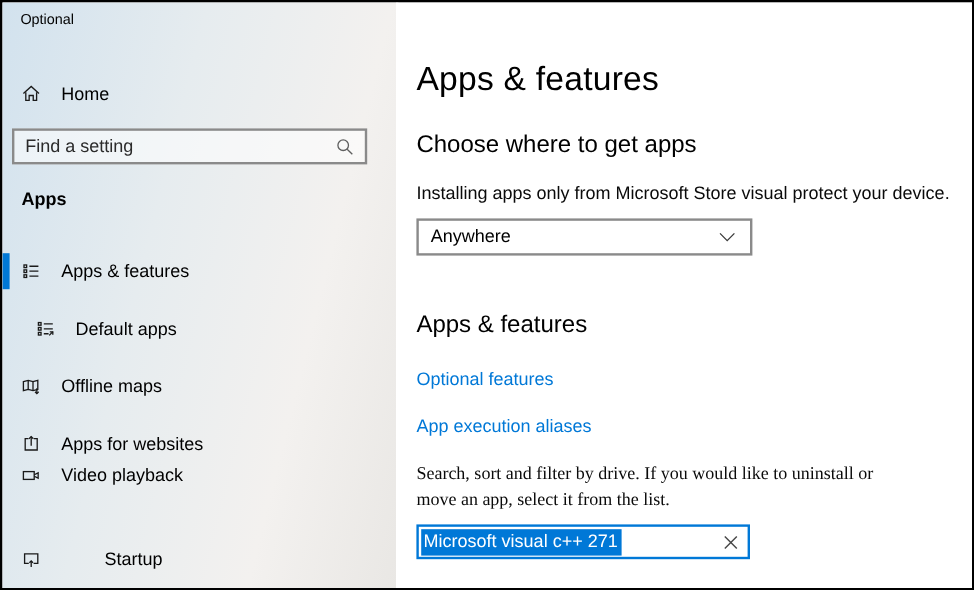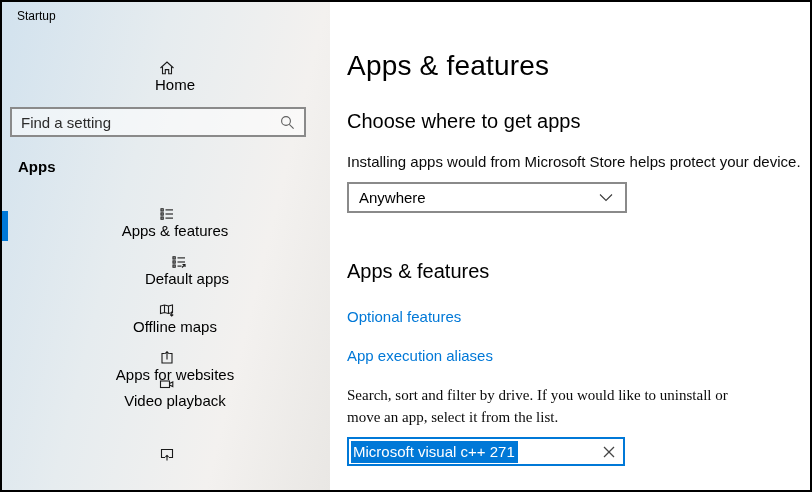--- a/index.html
+++ b/index.html
@@ -4,21 +4,21 @@
 <style>
   html,body{margin:0;padding:0;background:#fff;}
   body{width:812px;height:492px;font-family:"Liberation Sans",sans-serif;-webkit-font-smoothing:antialiased;}
   .window{box-sizing:border-box;position:relative;width:812px;height:492px;border:2px solid #000;background:#fff;overflow:hidden;}
 
   
   .sidebar{position:absolute;left:0;top:0;width:330px;height:100%;
     background:linear-gradient(104deg,#d2e2ee 0%,#e6ecef 38%,#f3f1ef 72%,#e9e7e4 100%);}
   .win-title{position:absolute;left:15px;top:7px;font-size:12px;color:#000;}
   .side-row{position:absolute;left:0;width:100%;height:36px;display:flex;align-items:center;
-    padding-left:16px;box-sizing:border-box;font-size:15px;color:#000;cursor:default;flex-direction:column;}
+    padding-left:16px;box-sizing:border-box;font-size:15px;color:#000;cursor:default;}
   .side-row .icn{width:16px;height:16px;margin-right:17px;flex:0 0 16px;display:flex;align-items:center;justify-content:center;}
   .home-row{top:58px;}
   .search-box{position:absolute;left:8px;top:105px;width:296px;height:30px;box-sizing:border-box;
     border:2px solid #8a8a8a;background:rgba(255,255,255,0.55);display:flex;align-items:center;}
   .search-box input{flex:1;border:none;outline:none;background:transparent;font-size:15px;
     font-family:"Liberation Sans",sans-serif;padding:0 0 0 9px;color:#1b1b1b;}
   .search-box input::placeholder{color:#2b2b2b;opacity:1;}
   .search-box .mag{margin-right:9px;display:flex;}
   .side-header{position:absolute;left:16px;top:156px;font-size:15px;font-weight:bold;color:#000;}
   .nav-row{height:40px;}
@@ -44,21 +44,21 @@
   .sel-text{background:#0078d7;color:#fff;font-size:15px;padding:2px 3px 3px 2px;white-space:nowrap;}
   .xbtn{display:flex;align-items:center;cursor:pointer;}
   svg{display:block;}
 </style>
 </head>
 <body>
 
 <div class="window">
 
   <aside class="sidebar">
-    <span class="win-title">Startup</span>
+    <span class="win-title">Optional</span>
 
     <div class="side-row home-row">
       <span class="icn">
         <svg width="16" height="16" viewBox="0 0 16 16" fill="none" stroke="#1a1a1a" stroke-width="1.1">
           <path d="M1.5 8 L8 2 L14.5 8"></path>
             <path d="M3.5 6.8 V13.7 H6.3 V9.6 H9.7 V13.7 H12.5 V6.8"></path>
         </svg>
       </span>
       <span>Home</span>
     </div>
@@ -148,21 +148,21 @@
         </svg>
       </span>
       <span>Startup</span>
     </div>
   </aside>
 
   <main class="main">
     <div class="page-title">Apps &amp; features</div>
 
     <div class="h2 h2a">Choose where to get apps</div>
-    <div class="body-text p1">Installing apps would from Microsoft Store helps protect your device.</div>
+    <div class="body-text p1">Installing apps only from Microsoft Store visual protect your device.</div>
 
     <div class="dropdown">
       <span>Anywhere</span>
       <span>
         <svg width="14" height="9" viewBox="0 0 14 9" fill="none" stroke="#3b3b3b" stroke-width="1.1">
           <path d="M1 1.5 L7 7.5 L13 1.5"></path>
         </svg>
       </span>
     </div>
 

